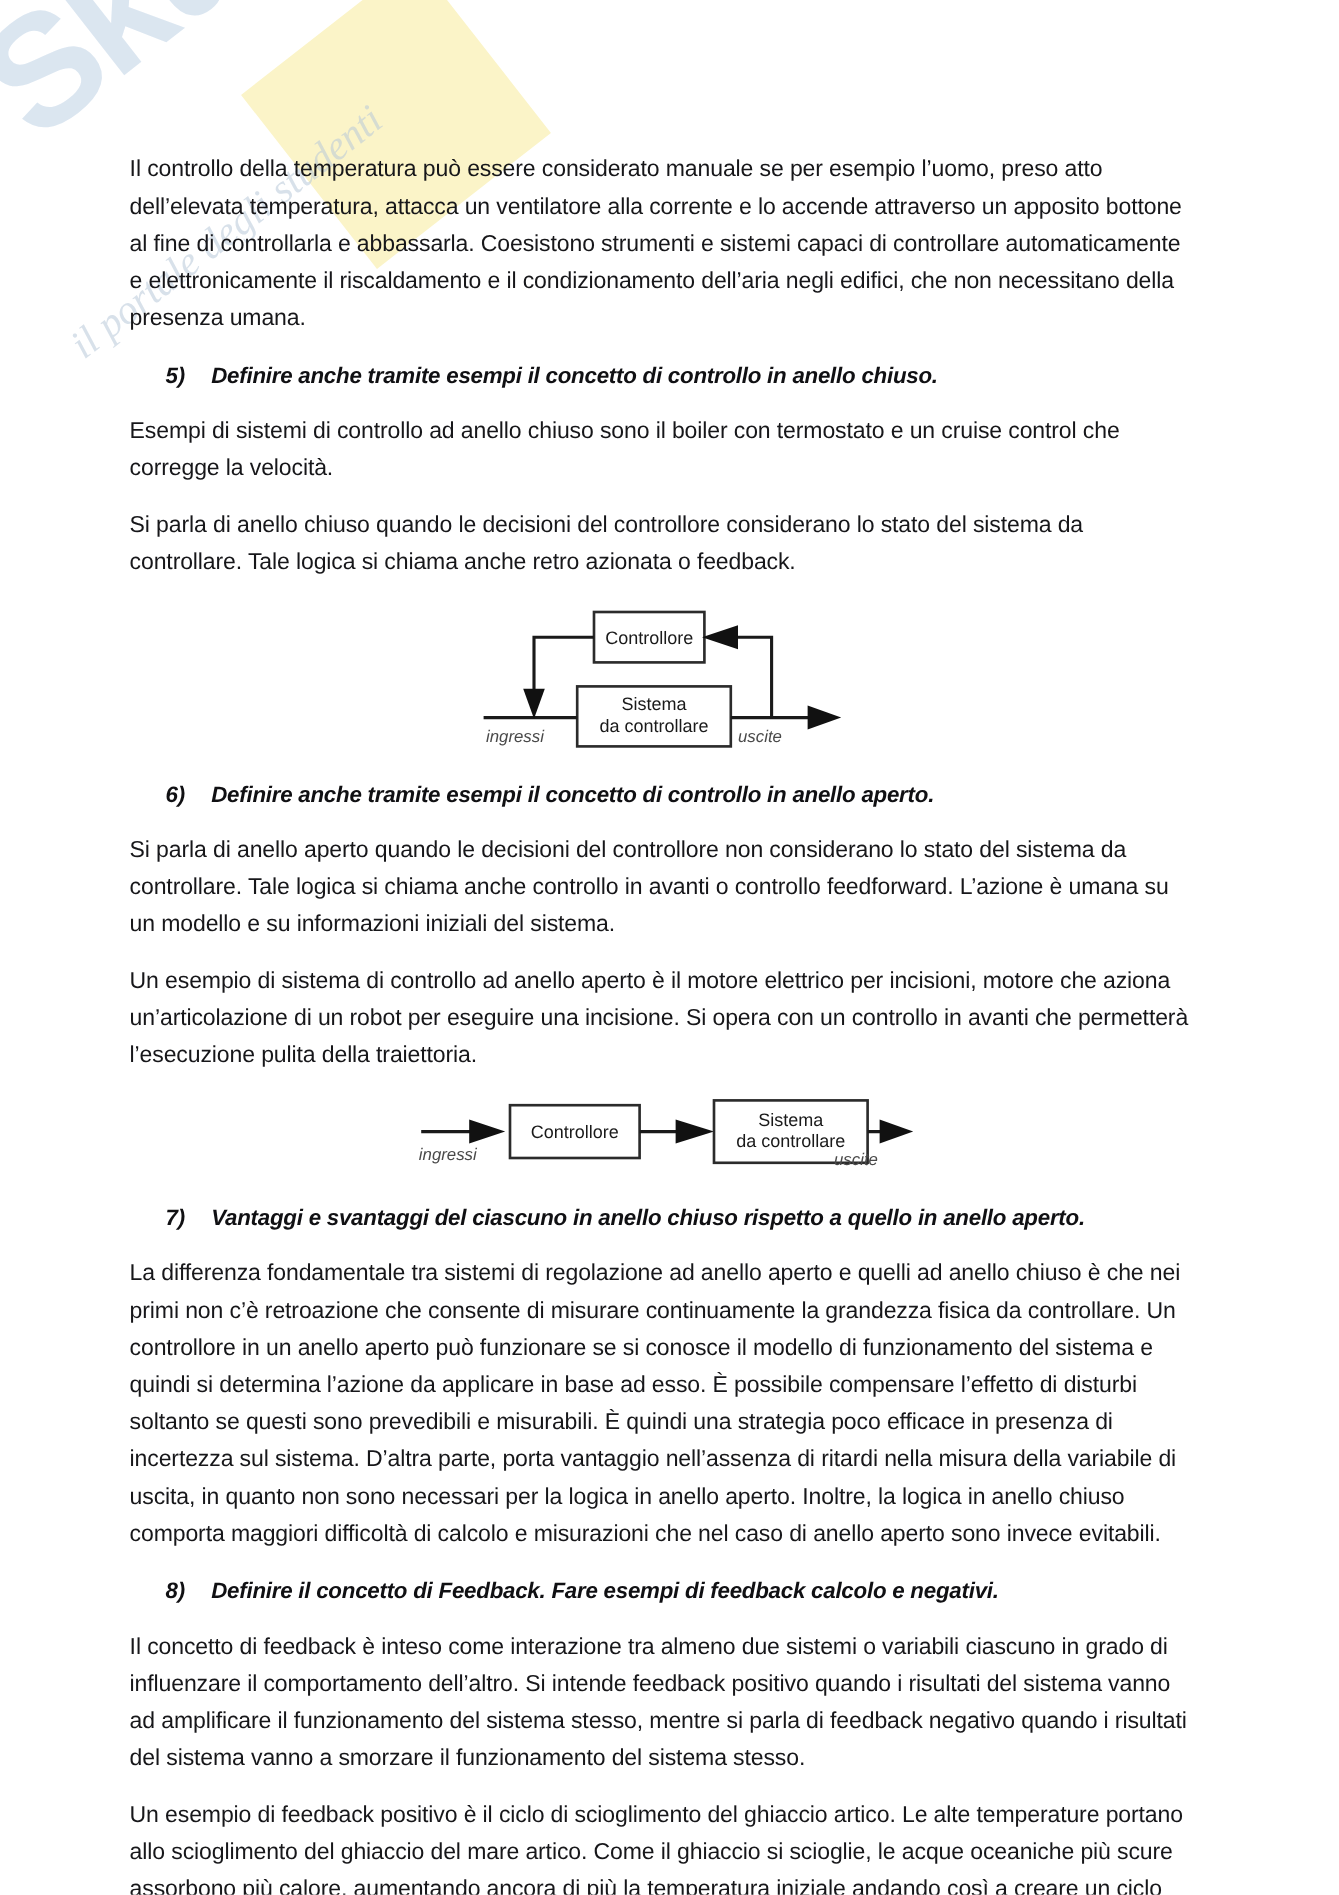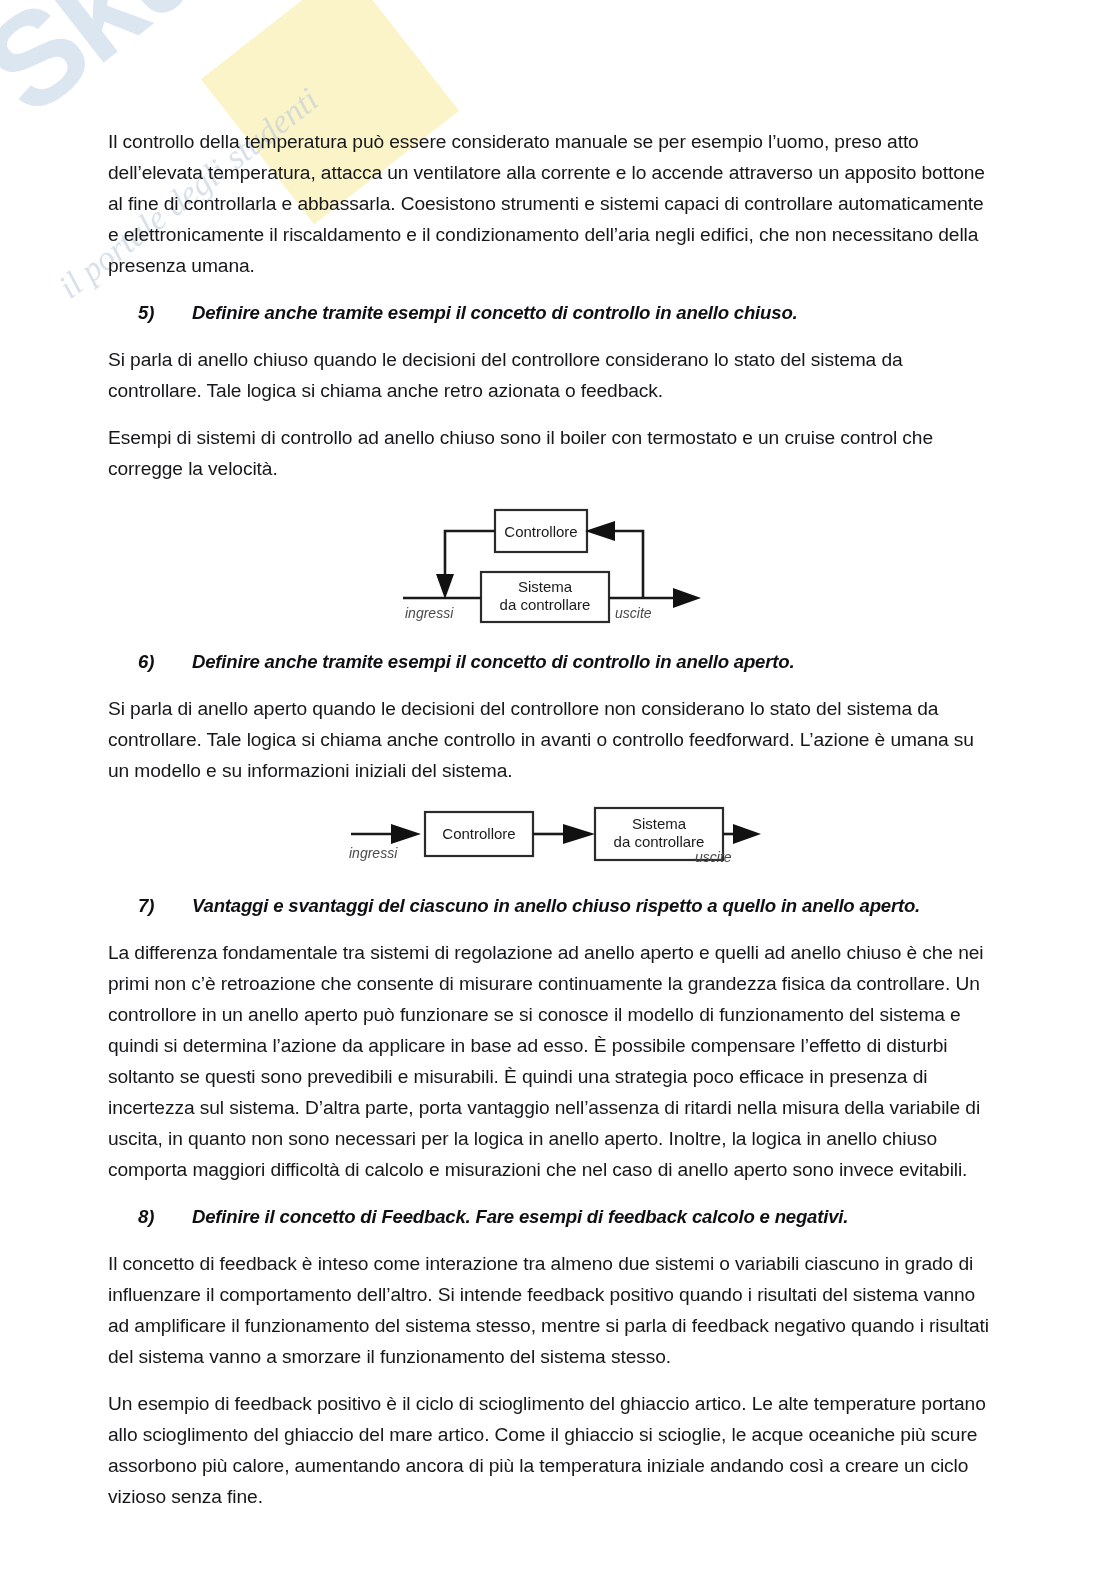--- a/index.html
+++ b/index.html
@@ -64,21 +64,21 @@
     font-style: italic;
     color: #101013;
     letter-spacing: -0.2px;
   }
   .question .qnum {
     width: 38px;
     flex: 0 0 38px;
     font-weight: bold;
     font-style: italic;
   }
-  .question .qtext { flex: 1 1 auto; margin-left: 16px; }
+  .question .qtext { flex: 1 1 auto; }
 
   
   .figure {
     position: relative;
     margin: 10px 0 14px 0;
   }
   .fig-closed {
     height: 130px;
   }
   .fig-open {
@@ -119,22 +119,22 @@
 
 <div id="page">
   <div class="content">
 
     <p class="para">Il controllo della temperatura può essere considerato manuale se per esempio l’uomo, preso atto dell’elevata temperatura, attacca un ventilatore alla corrente e lo accende attraverso un apposito bottone al fine di controllarla e abbassarla. Coesistono strumenti e sistemi capaci di controllare automaticamente e elettronicamente il riscaldamento e il condizionamento dell’aria negli edifici, che non necessitano della presenza umana.</p>
 
     <div class="question">
       <span class="qnum">5)</span>
       <span class="qtext">Definire anche tramite esempi il concetto di controllo in anello chiuso.</span>
     </div>
+    <p class="para">Esempi di sistemi di controllo ad anello chiuso sono il boiler con termostato e un cruise control che corregge la velocità.</p>
     <p class="para">Si parla di anello chiuso quando le decisioni del controllore considerano lo stato del sistema da controllare. Tale logica si chiama anche retro azionata o feedback.</p>
-    <p class="para">Esempi di sistemi di controllo ad anello chiuso sono il boiler con termostato e un cruise control che corregge la velocità.</p>
 
     <div class="figure fig-closed">
       <svg width="320" height="130" viewBox="0 0 320 130" xmlns="http://www.w3.org/2000/svg">
 
         <g>
           <rect x="102" y="10" width="92" height="42" fill="#ffffff" stroke="#2b2b2b" stroke-width="2.2"></rect>
         </g>
         <text class="fig-box-label" x="148" y="37" font-size="15" text-anchor="middle">Controllore</text>
 
         <g>
@@ -156,20 +156,21 @@
         <text class="fig-io-label" x="12" y="118" font-size="14">ingressi</text>
         <text class="fig-io-label" x="222" y="118" font-size="14">uscite</text>
       </svg>
     </div>
 
     <div class="question">
       <span class="qnum">6)</span>
       <span class="qtext">Definire anche tramite esempi il concetto di controllo in anello aperto.</span>
     </div>
     <p class="para">Si parla di anello aperto quando le decisioni del controllore non considerano lo stato del sistema da controllare. Tale logica si chiama anche controllo in avanti o controllo feedforward. L’azione è umana su un modello e su informazioni iniziali del sistema.</p>
+    <p class="para">Un esempio di sistema di controllo ad anello aperto è il motore elettrico per incisioni, motore che aziona un’articolazione di un robot per eseguire una incisione. Si opera con un controllo in avanti che permetterà l’esecuzione pulita della traiettoria.</p>
 
     <div class="figure fig-open">
       <svg width="420" height="68" viewBox="0 0 420 68" xmlns="http://www.w3.org/2000/svg">
 
         <path d="M 8 32 L 52 32" stroke="#1a1a1a" stroke-width="2.6" fill="none"></path>
         <polygon points="78,32 48,22 48,42" fill="#111111"></polygon>
 
         <g>
           <rect x="82" y="10" width="108" height="44" fill="#ffffff" stroke="#2b2b2b" stroke-width="2.2"></rect>
         </g>

